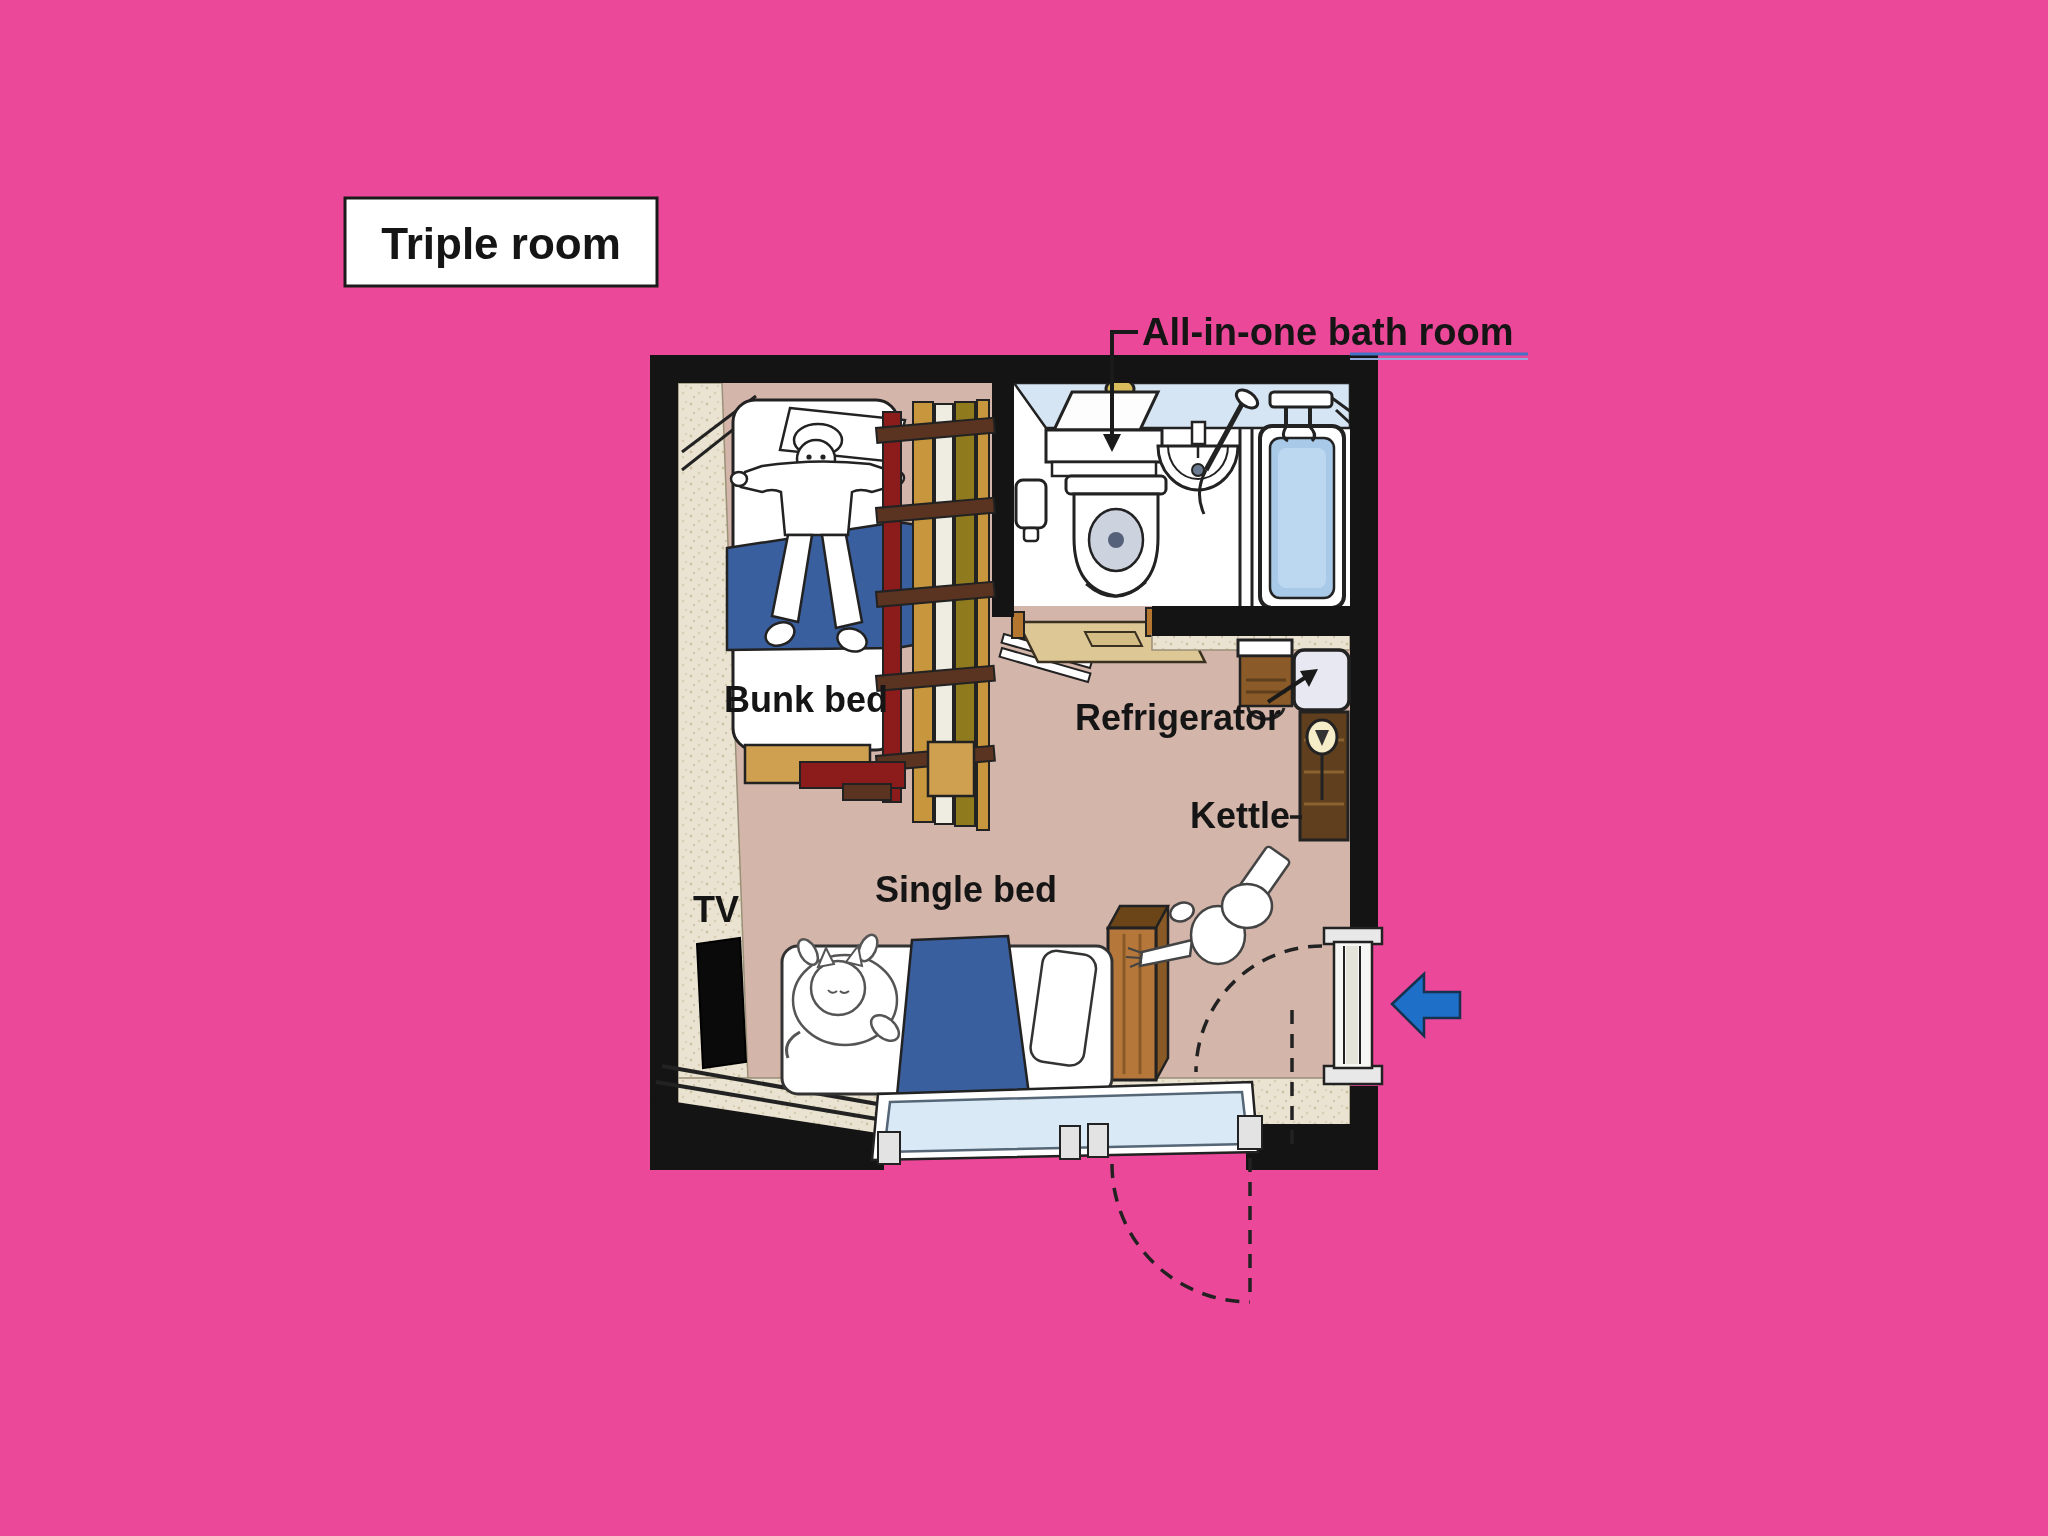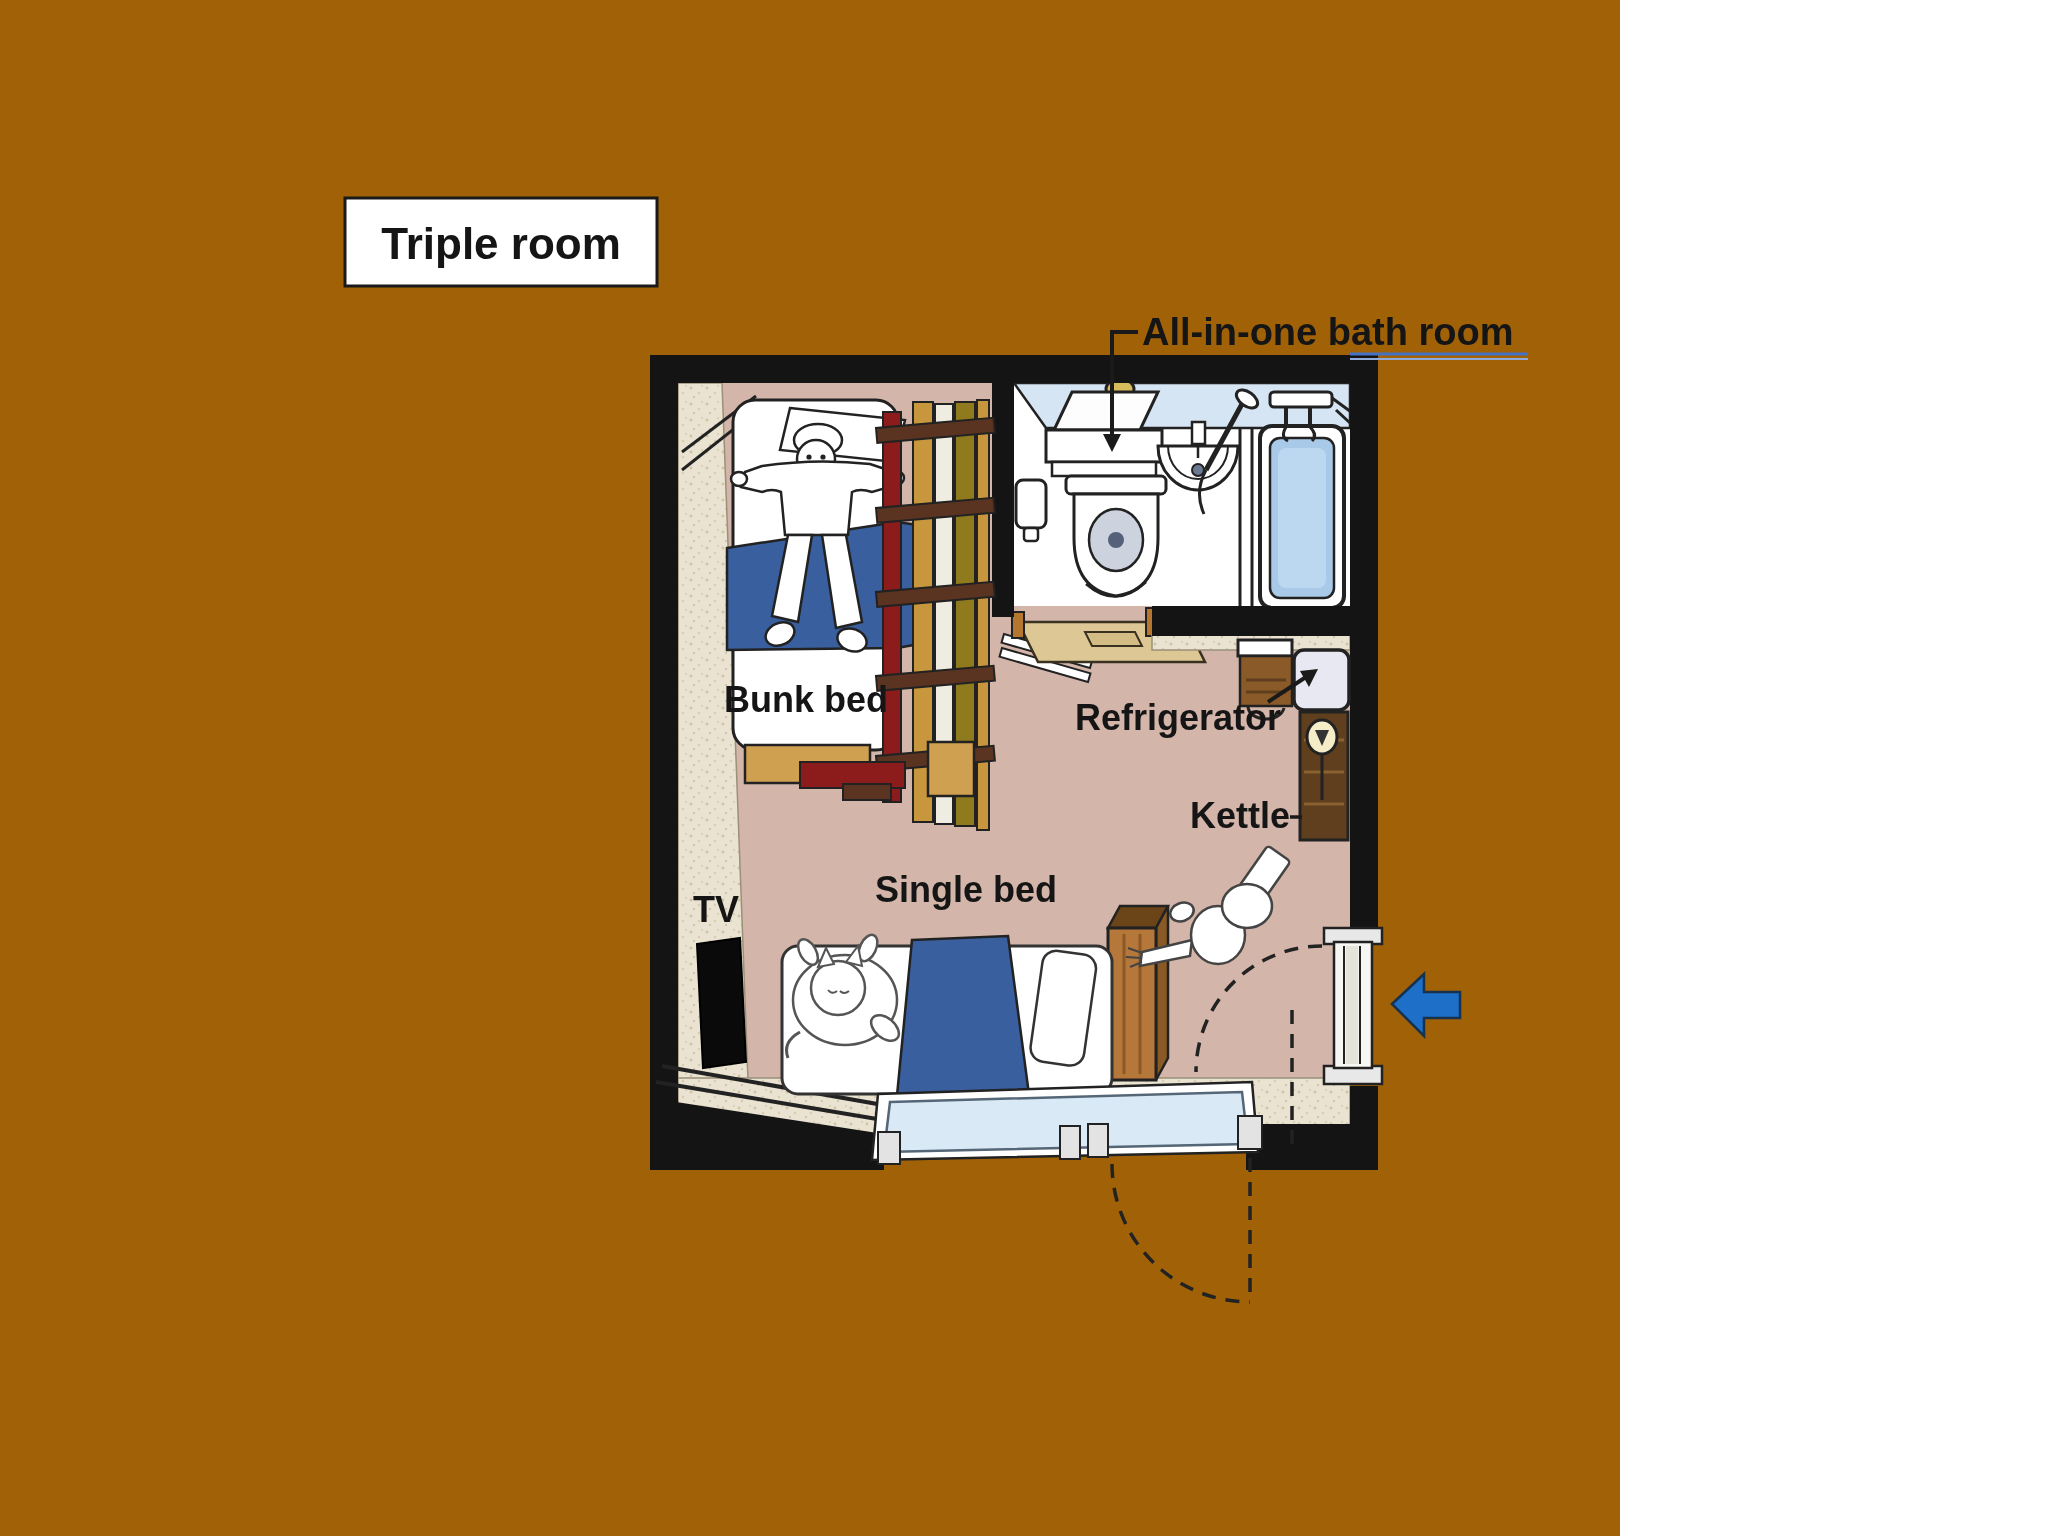--- a/index.html
+++ b/index.html
@@ -1,16 +1,16 @@
 <!DOCTYPE html>
 <html><head>
 <meta charset="utf-8">
 <style>
   html,body{margin:0;padding:0;background:#ffffff;}
-  #canvas{position:relative;width:1620px;height:1536px;background:#a16207;overflow:hidden;}
+  #canvas{position:relative;width:2048px;height:1536px;background:#ec4899;overflow:hidden;}
   svg{position:absolute;left:0;top:0;}
   svg text{font-family:"Liberation Sans","DejaVu Sans",sans-serif;font-weight:bold;fill:#151515;}
   .lbl{font-size:36px;}
   .dash{fill:none;stroke:#222;stroke-width:3.5;stroke-dasharray:14 10;}
 </style>
 </head>
 <body>
 
 <div id="canvas">
 <svg width="2048" height="1536" viewBox="0 0 2048 1536">

